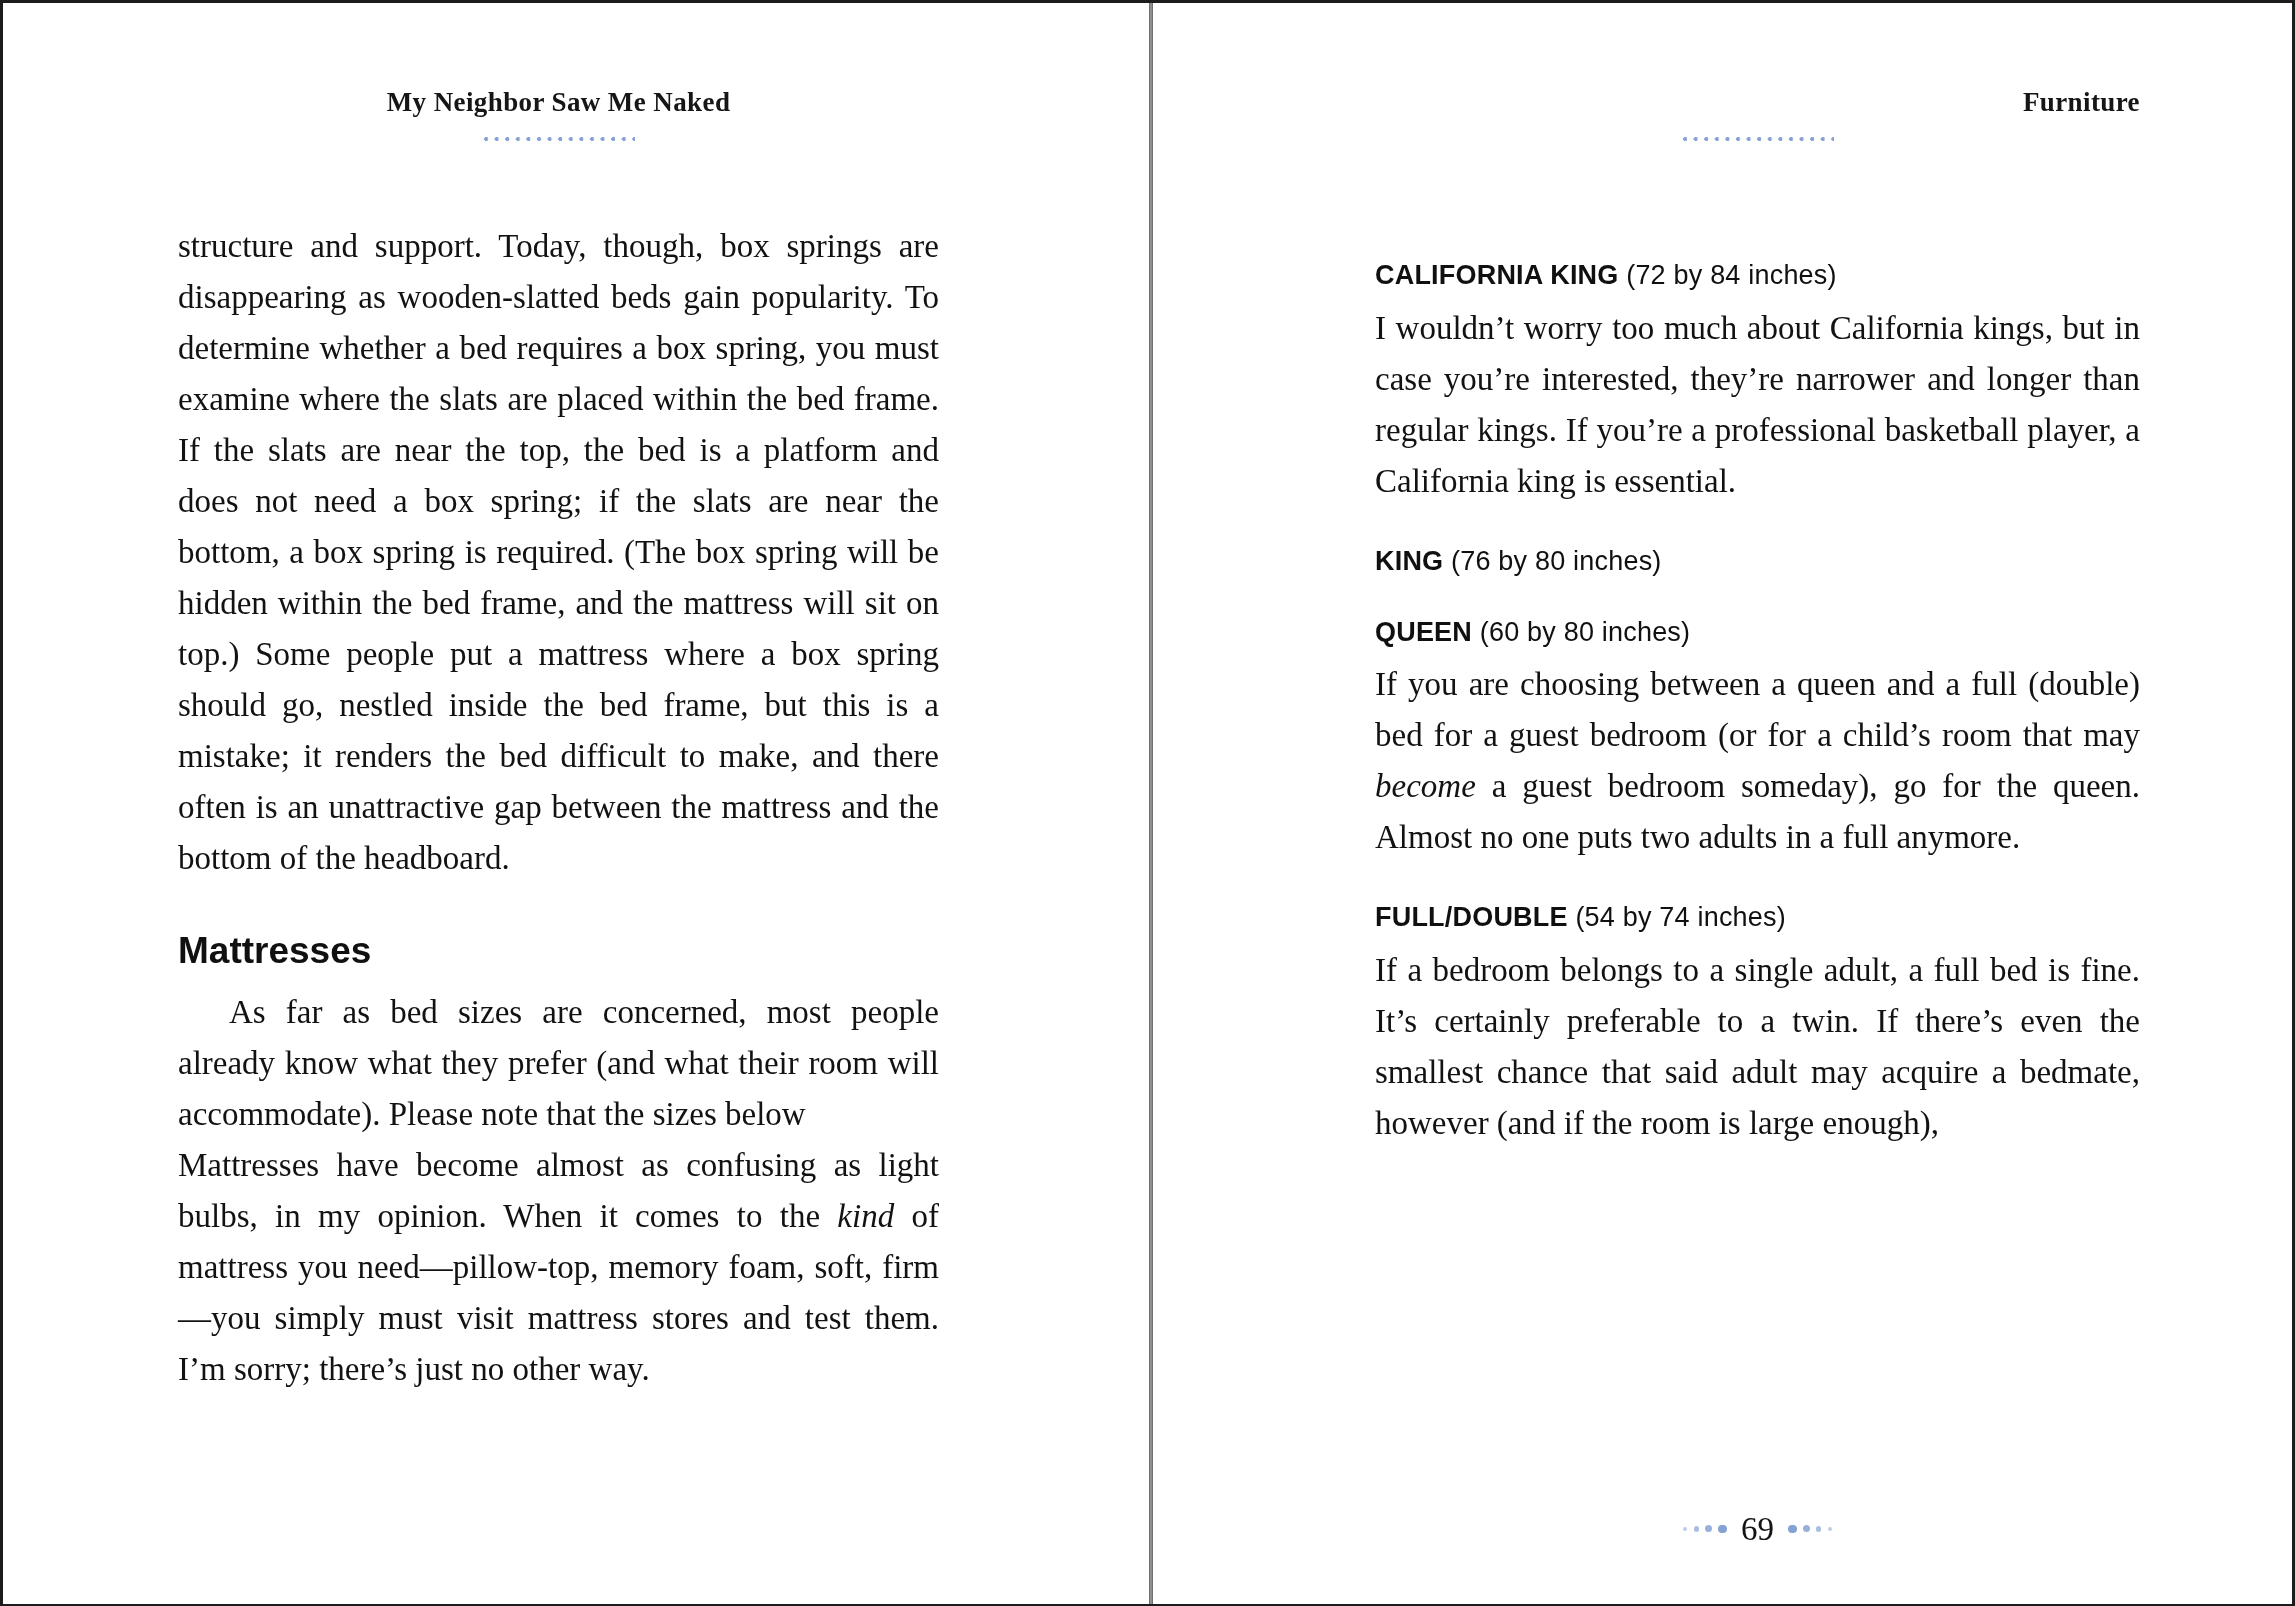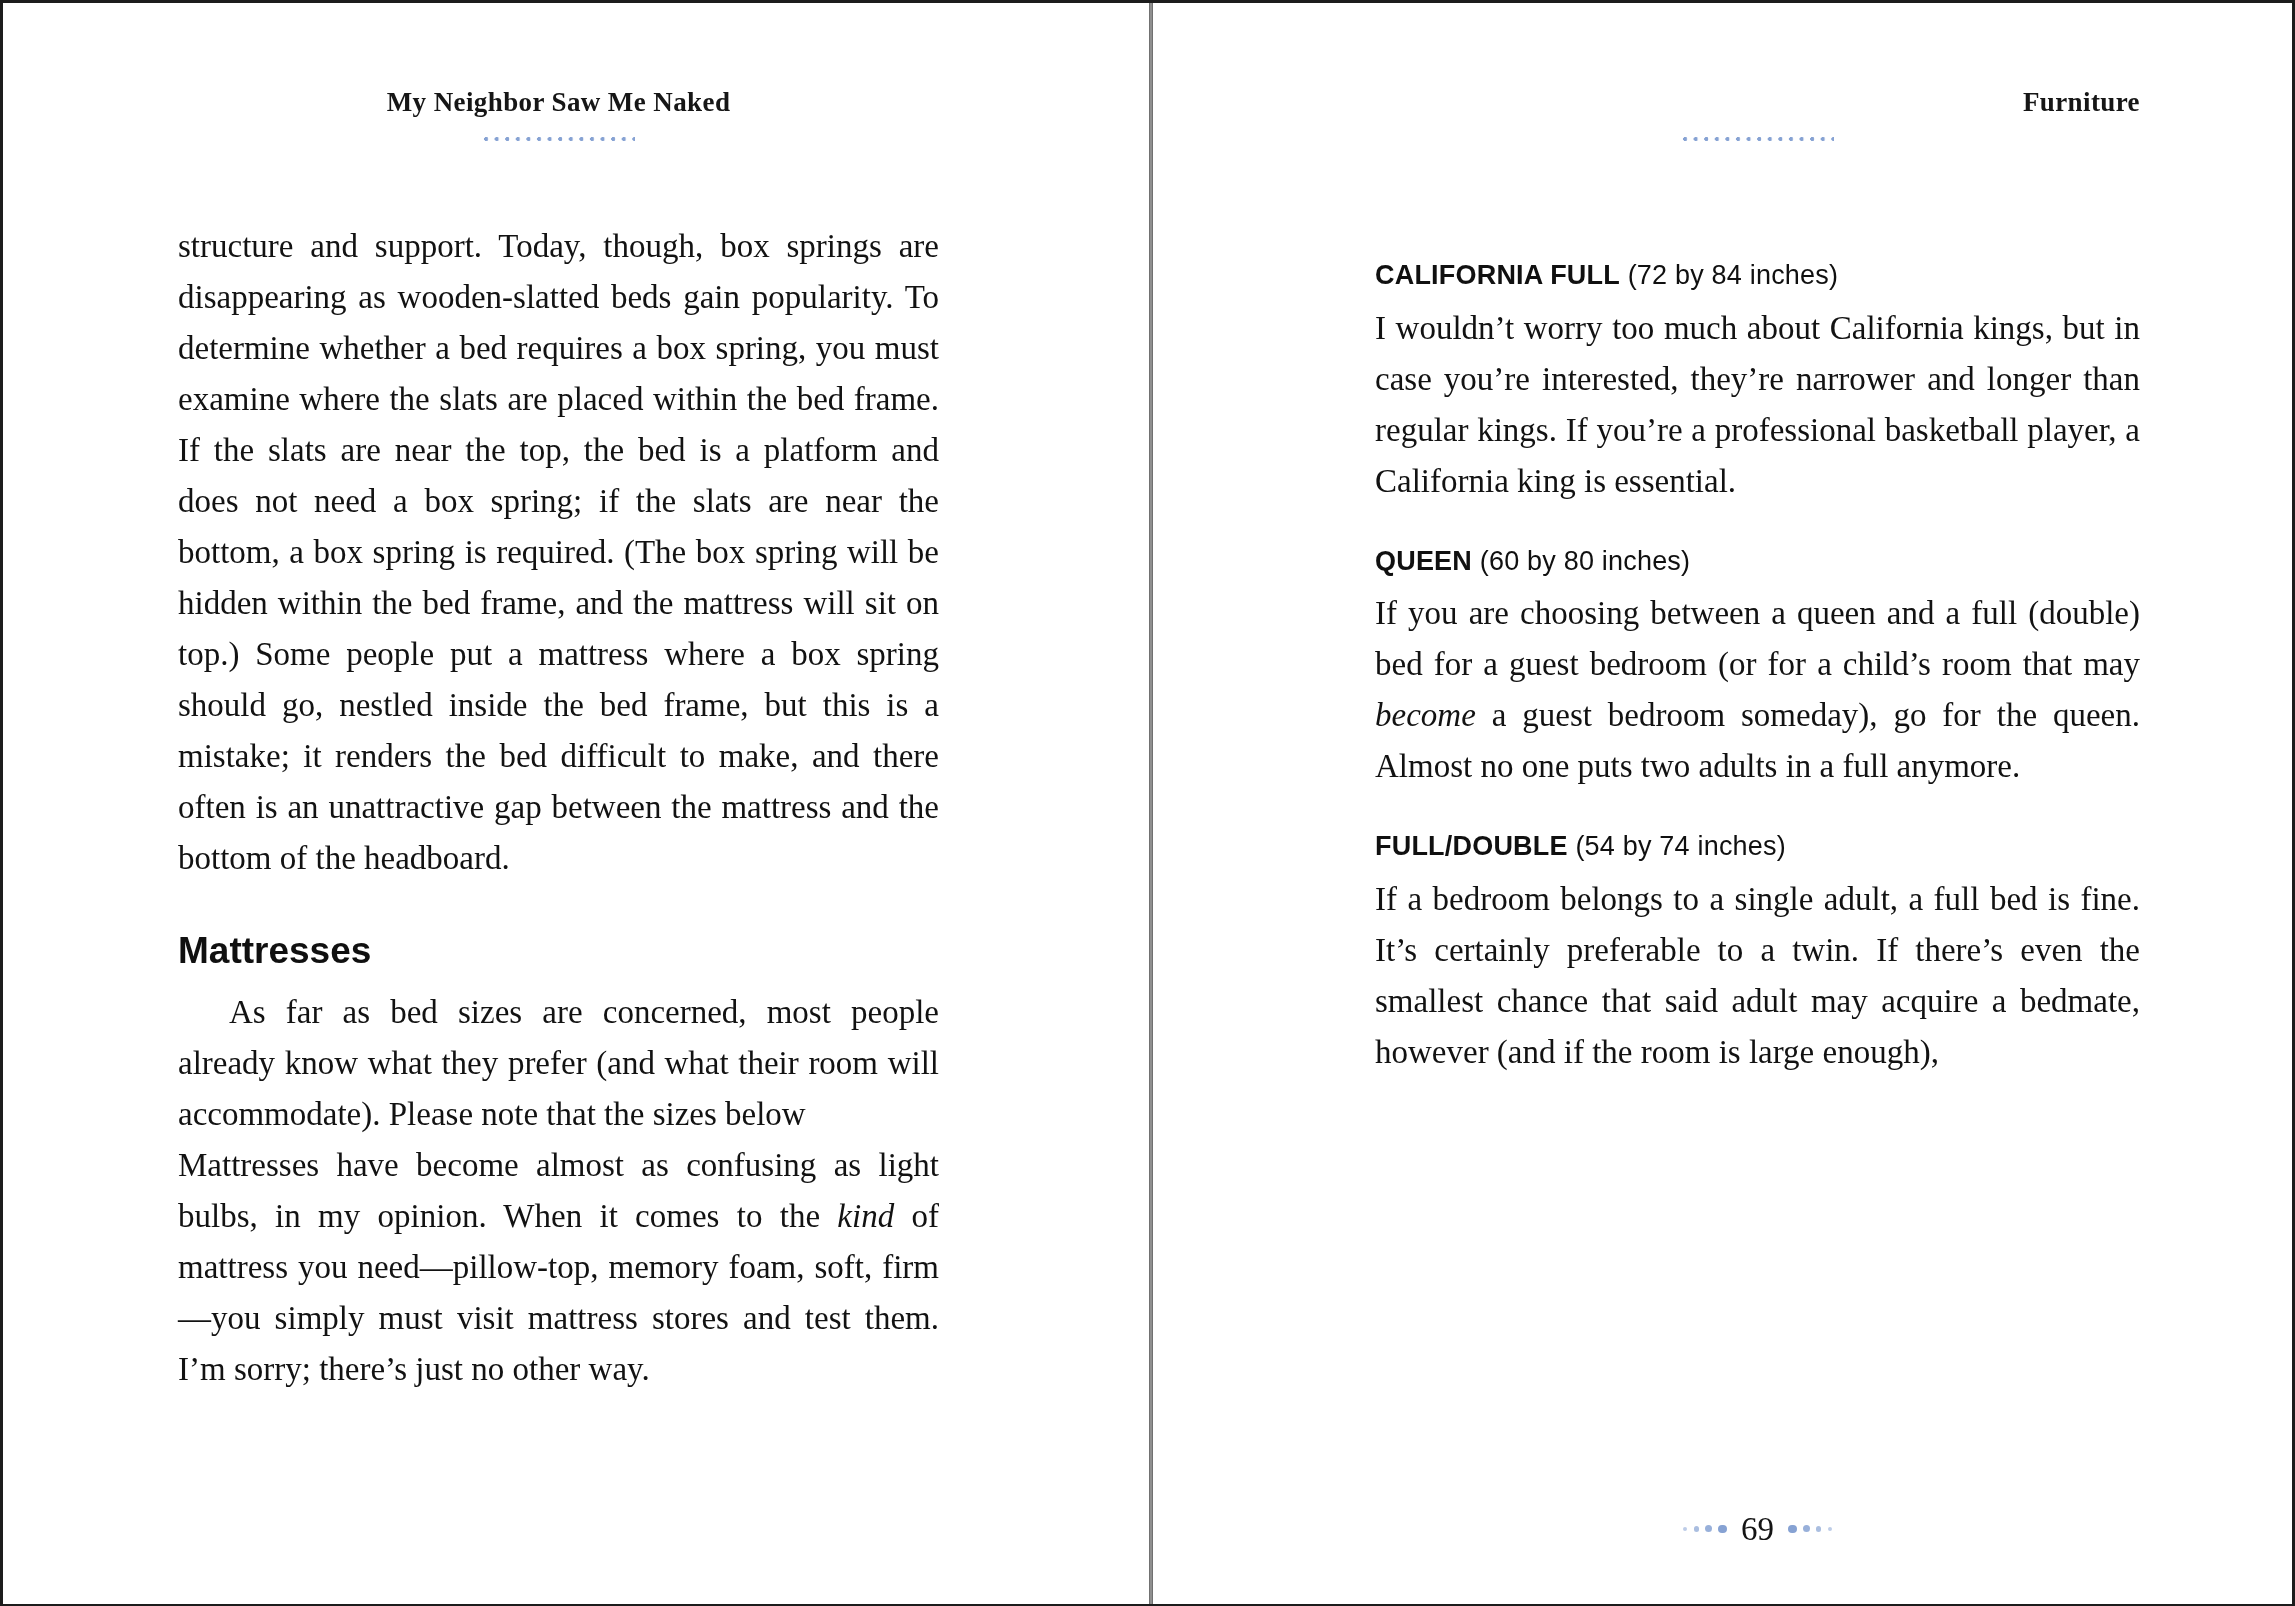--- a/index.html
+++ b/index.html
@@ -155,27 +155,31 @@
   <section class="page page-right">
     <header class="running-head">
       <div class="running-head-title">Furniture</div>
       <div class="dotted-rule"></div>
     </header>
 
     <div class="text-block">
 
       <div class="entry">
         <h3 class="subhead">
-          <span class="term">CALIFORNIA FULL</span>
+          <span class="term">CALIFORNIA KING</span>
           <span class="size">(72 by 84 inches)</span>
         </h3>
         <p class="para"><span>I wouldn’t worry too much about California kings, but in case you’re interested, they’re narrower and longer than regular kings. If you’re a professional basketball player, a California king is essential.</span><span class="it"></span><span></span></p>
       </div>
 
       <div class="entry">
+        <h3 class="subhead">
+          <span class="term">KING</span>
+          <span class="size">(76 by 80 inches)</span>
+        </h3>
       </div>
 
       <div class="entry">
         <h3 class="subhead">
           <span class="term">QUEEN</span>
           <span class="size">(60 by 80 inches)</span>
         </h3>
         <p class="para"><span>If you are choosing between a queen and a full (double) bed for a guest bedroom (or for a child’s room that may </span><span class="it">become</span><span> a guest bedroom someday), go for the queen. Almost no one puts two adults in a full anymore.</span></p>
       </div>
 

